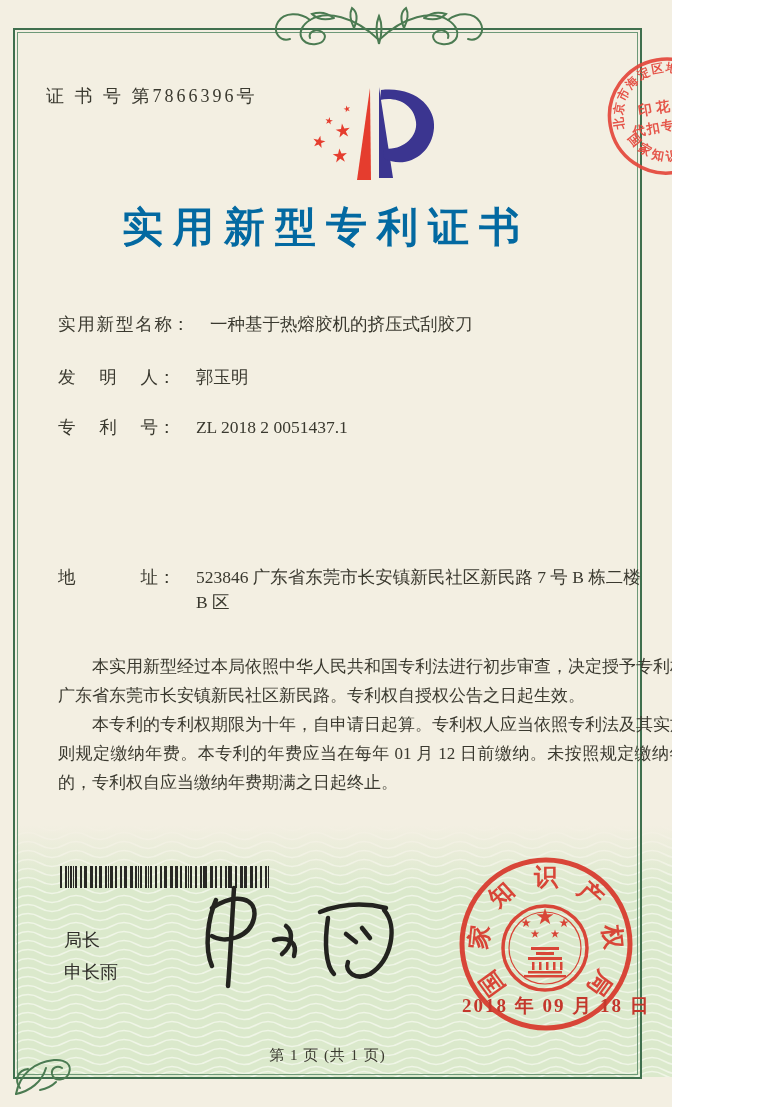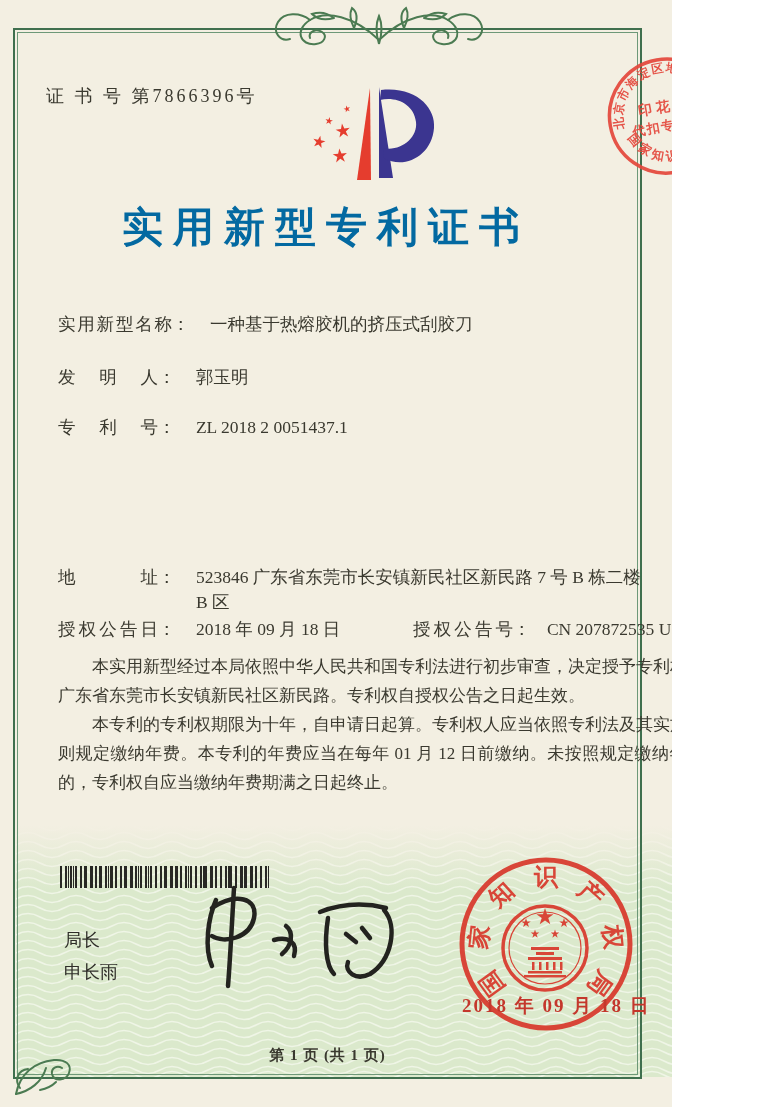--- a/index.html
+++ b/index.html
@@ -31,21 +31,21 @@
   .barcode{position:absolute;left:60px;top:866px;width:210px;height:22px;
     background:
       repeating-linear-gradient(90deg,#282824 0 2px,rgba(0,0,0,0) 2px 5px),
       repeating-linear-gradient(90deg,#282824 0 1px,rgba(0,0,0,0) 1px 8px),
       repeating-linear-gradient(90deg,#282824 0 1px,rgba(0,0,0,0) 1px 13px);}
   .sig-block{position:absolute;left:64px;top:924px;font-family:"Liberation Sans","DejaVu Sans",sans-serif;
     font-size:18px;color:#2e2d28;line-height:32px;}
   .signature{position:absolute;left:178px;top:878px;}
   .seal{position:absolute;left:450px;top:845px;}
   .seal-date{position:absolute;left:462px;top:993px;font-size:19px;letter-spacing:2px;color:#c4372c;font-weight:700;}
-  .footer{position:absolute;left:13px;right:30px;top:1046px;text-align:center;font-size:15px;color:#3a392f;letter-spacing:1px;font-weight:bold;}
+  .footer{position:absolute;left:13px;right:30px;top:1046px;text-align:center;font-size:15px;color:#3a392f;letter-spacing:1px;}
   .ornament-top{position:absolute;left:254px;top:6px;}
   .flourish{position:absolute;}
   svg text{font-family:"Liberation Serif","DejaVu Serif",serif;}
 </style>
 </head>
 <body>
 
 <div class="page">
 
   <svg class="guilloche" viewBox="0 0 710 257" width="710" height="257">
@@ -147,28 +147,20 @@
     <span class="flabel" style="width:114px">实用新型名称</span><span class="fcolon">：</span>
     <span class="fvalue">一种基于热熔胶机的挤压式刮胶刀</span>
   </div>
   <div class="row" style="top:415px">
     <span class="flabel">专利号</span><span class="fcolon">：</span>
     <span class="fvalue">ZL 2018 2 0051437.1</span>
   </div>
   <div class="row" style="top:565px">
     <span class="flabel">地址</span><span class="fcolon">：</span>
     <span class="fvalue" style="max-width:445px">523846 广东省东莞市长安镇新民社区新民路 7 号 B 栋二楼 B 区</span>
-  </div>
-  <div class="row" style="top:617px">
-    <span class="flabel">授权公告日</span><span class="fcolon">：</span>
-    <span class="fvalue">2018 年 09 月 18 日</span>
-    <span class="pair2">
-      <span class="flabel">授权公告号</span><span class="fcolon">：</span>
-      <span class="fvalue" style="margin-left:12px">CN 207872535 U</span>
-    </span>
   </div>
 
   <div class="bodytext">
     <p>本实用新型经过本局依照中华人民共和国专利法进行初步审查，决定授予专利权，广东省东莞市长安镇新民社区新民路。专利权自授权公告之日起生效。</p>
     <p>本专利的专利权期限为十年，自申请日起算。专利权人应当依照专利法及其实施细则规定缴纳年费。本专利的年费应当在每年 01 月 12 日前缴纳。未按照规定缴纳年费的，专利权自应当缴纳年费期满之日起终止。</p>
   </div>
 
   <div class="barcode"></div>
 
   <div class="sig-block">

